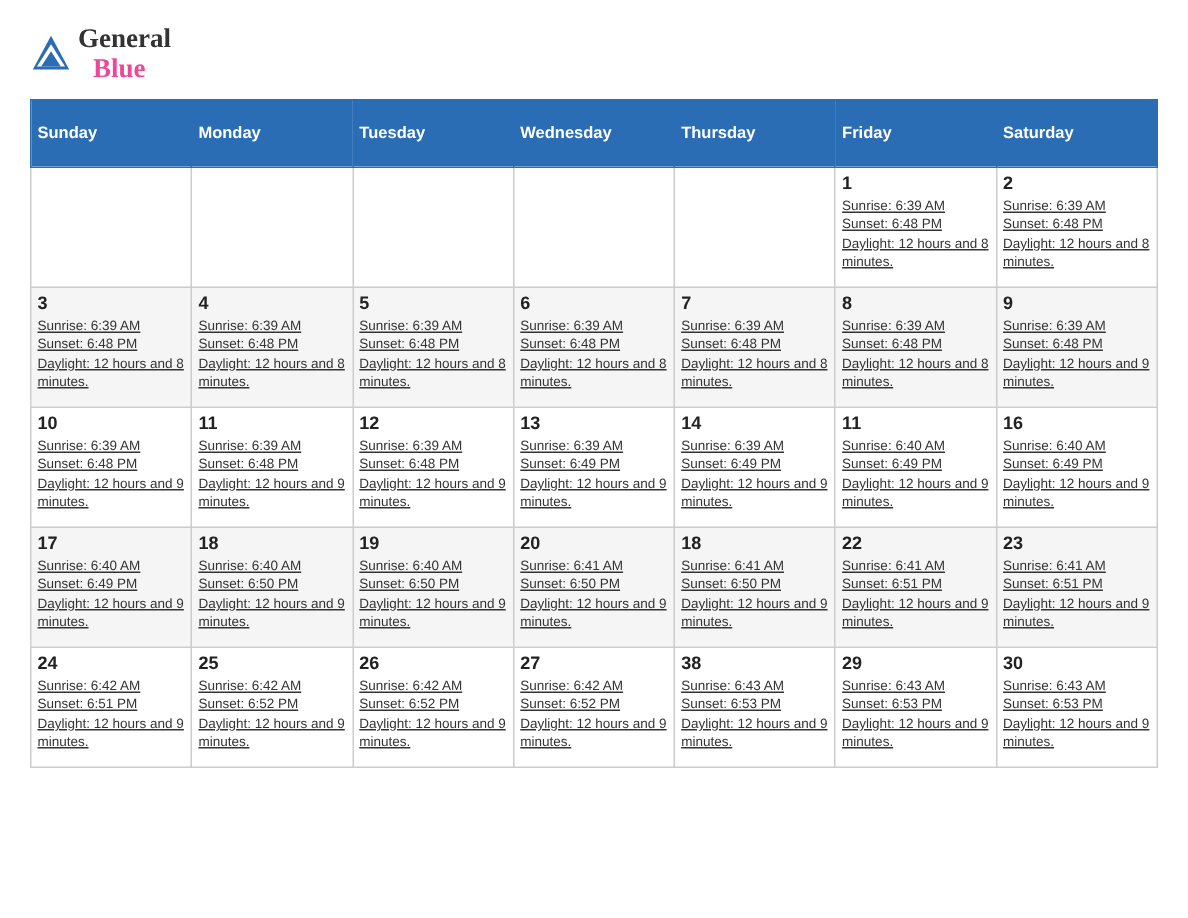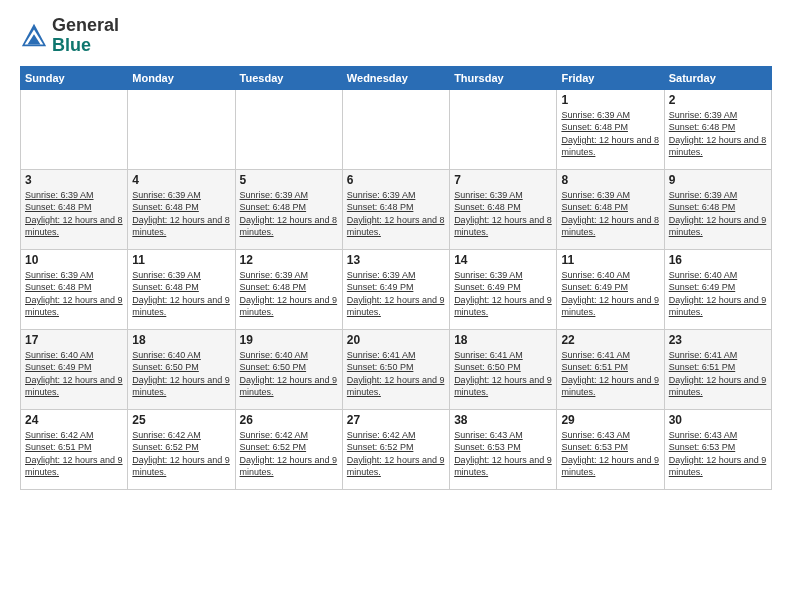--- a/index.html
+++ b/index.html
@@ -23,23 +23,24 @@
     }
     .logo {
       display: flex;
       align-items: center;
       gap: 4px;
     }
     .logo-text {
       font-size: 18px;
       font-weight: bold;
       line-height: 1.1;
+      font-family: Liberation Serif, serif;
     }
     .logo-general { color: #333; }
-    .logo-blue { color: #0f766e; }
+    .logo-blue { color: #ec4899; margin-left: 10px; }
     .logo-icon {
       width: 28px;
       height: 28px;
     }
     .title-block {
       text-align: right;
     }
     .month-title {
       font-size: 32px;
       font-weight: normal;
@@ -51,21 +52,21 @@
       margin-top: 2px;
     }
     .calendar {
       width: 100%;
       border-collapse: collapse;
       font-size: 10px;
     }
     .calendar th {
       background-color: #2a6db5;
       color: #fff;
-      padding: 5px 4px;
+      padding: 16px 4px;
       text-align: left;
       font-size: 11px;
       font-weight: bold;
       border: 1px solid #2a6db5;
     }
     .calendar td {
       border: 1px solid #ccc;
       vertical-align: top;
       padding: 3px 4px;
       width: calc(100% / 7);

